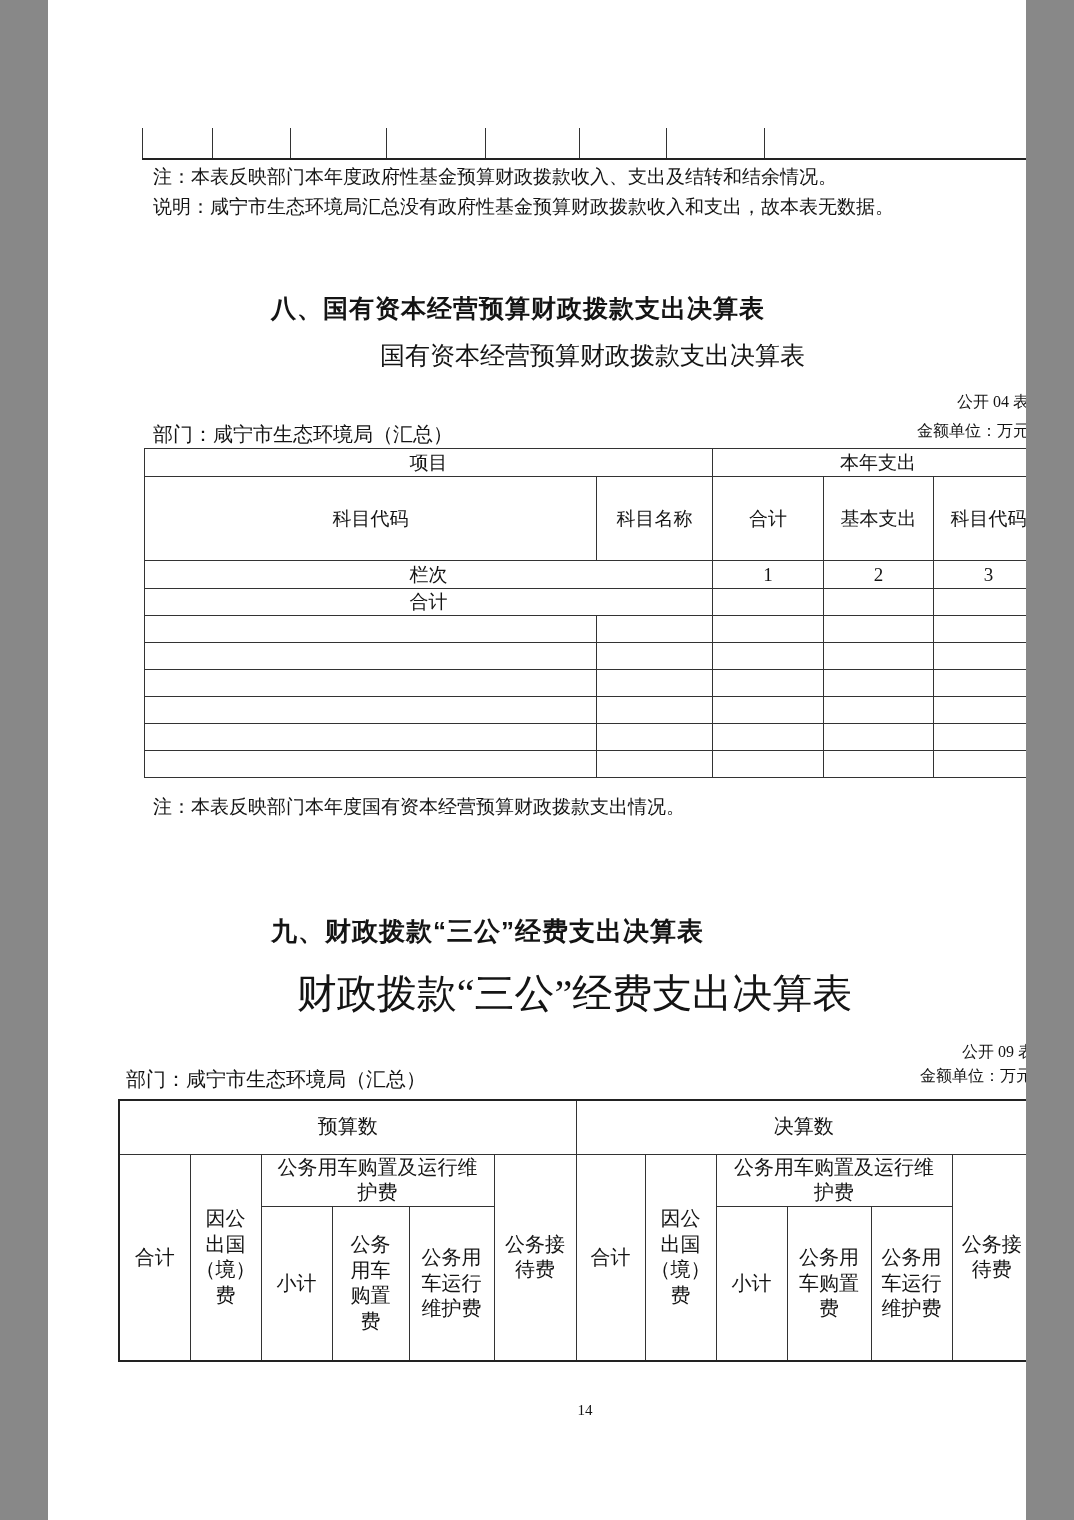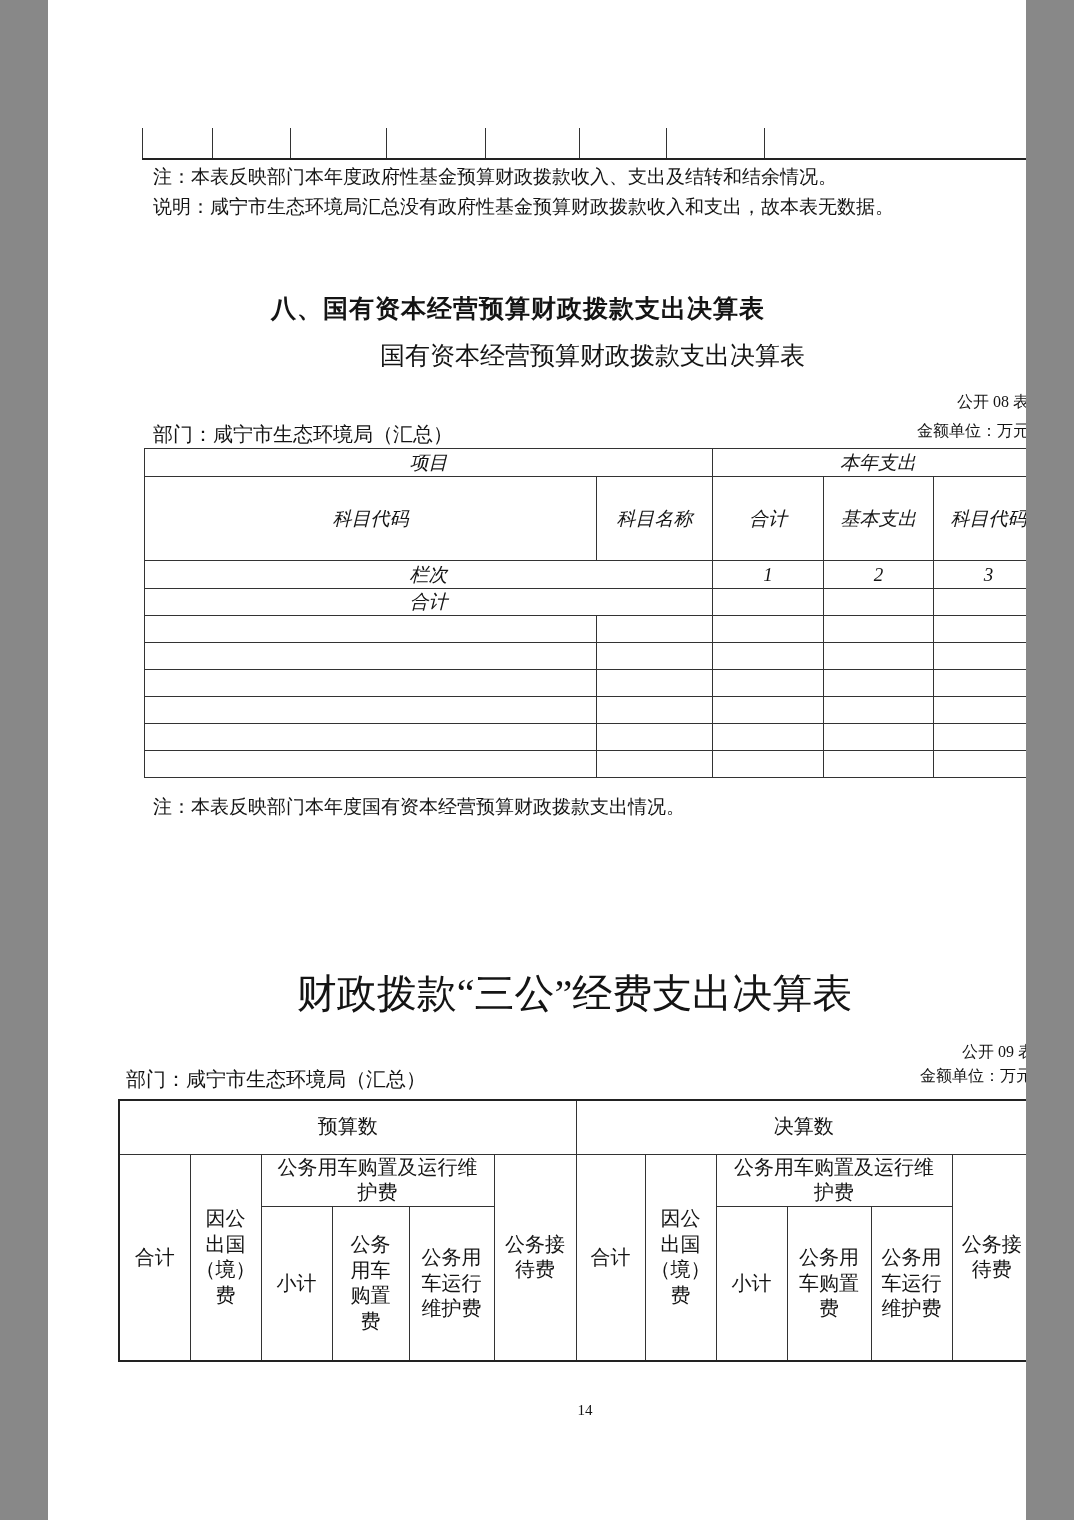--- a/index.html
+++ b/index.html
@@ -41,21 +41,21 @@
     table-layout:fixed;
     text-align:center;
   }
   table.doc td {
     border:1px solid #333;
     padding:0;
     text-align:center;
     vertical-align:middle;
     overflow:hidden;
   }
-  table.t8 { left:96px; top:448px; width:899px; font-size:19px;font-style:italic; }
+  table.t8 { left:96px; top:448px; width:899px; font-size:19px; }
   table.t9 { left:70px; top:1091px; width:913px; font-size:20px; border:2px solid #222; line-height:1.28;margin-top:8px; }
   .pre { white-space:pre-line; }
 
   .page-num { position:absolute; left:0; width:1074px; text-align:center; font-size:15px; }
 </style>
 </head>
 <body>
 
 <div class="page">
 
@@ -68,21 +68,21 @@
     <div class="frag-cell" style="width:87px"></div>
     <div class="frag-cell" style="width:98px"></div>
     <div class="frag-cell" style="width:277px"></div>
   </div>
 
   <div class="note" style="top:165px">注：本表反映部门本年度政府性基金预算财政拨款收入、支出及结转和结余情况。</div>
   <div class="note" style="top:195px">说明：咸宁市生态环境局汇总没有政府性基金预算财政拨款收入和支出，故本表无数据。</div>
 
   <div class="sec-heading" style="top:292px">八、国有资本经营预算财政拨款支出决算表</div>
   <div class="sub-title" style="left:95px; top:339px; width:899px; font-size:25px;">国有资本经营预算财政拨款支出决算表</div>
-  <div class="meta-right" style="left:95px; top:392px; width:886px;">公开 08 表</div>
+  <div class="meta-right" style="left:95px; top:392px; width:886px;">公开 04 表</div>
   <div class="meta-left" style="left:105px; top:421px;">部门：咸宁市生态环境局（汇总）</div>
   <div class="meta-right" style="left:95px; top:421px; width:886px;">金额单位：万元</div>
 
   <table class="doc t8">
     <colgroup>
       <col style="width:452px">
         <col style="width:116px">
         <col style="width:111px">
         <col style="width:110px">
         <col style="width:110px">
@@ -151,20 +151,21 @@
           <td></td>
         <td></td>
           <td></td>
         <td></td>
       </tr>
     </tbody>
   </table>
 
   <div class="note" style="top:795px">注：本表反映部门本年度国有资本经营预算财政拨款支出情况。</div>
 
+  <div class="sec-heading" style="top:914px; font-size:26px;">九、财政拨款“三公”经费支出决算表</div>
   <div class="sub-title" style="left:70px; top:966px; width:913px; font-size:40px;">财政拨款“三公”经费支出决算表</div>
   <div class="meta-right" style="left:95px; top:1042px; width:891px;">公开 09 表</div>
   <div class="meta-left" style="left:78px; top:1066px;">部门：咸宁市生态环境局（汇总）</div>
   <div class="meta-right" style="left:78px; top:1066px; width:906px;">金额单位：万元</div>
 
   <table class="doc t9">
     <colgroup>
       <col style="width:71px">
         <col style="width:71px">
         <col style="width:71px">

